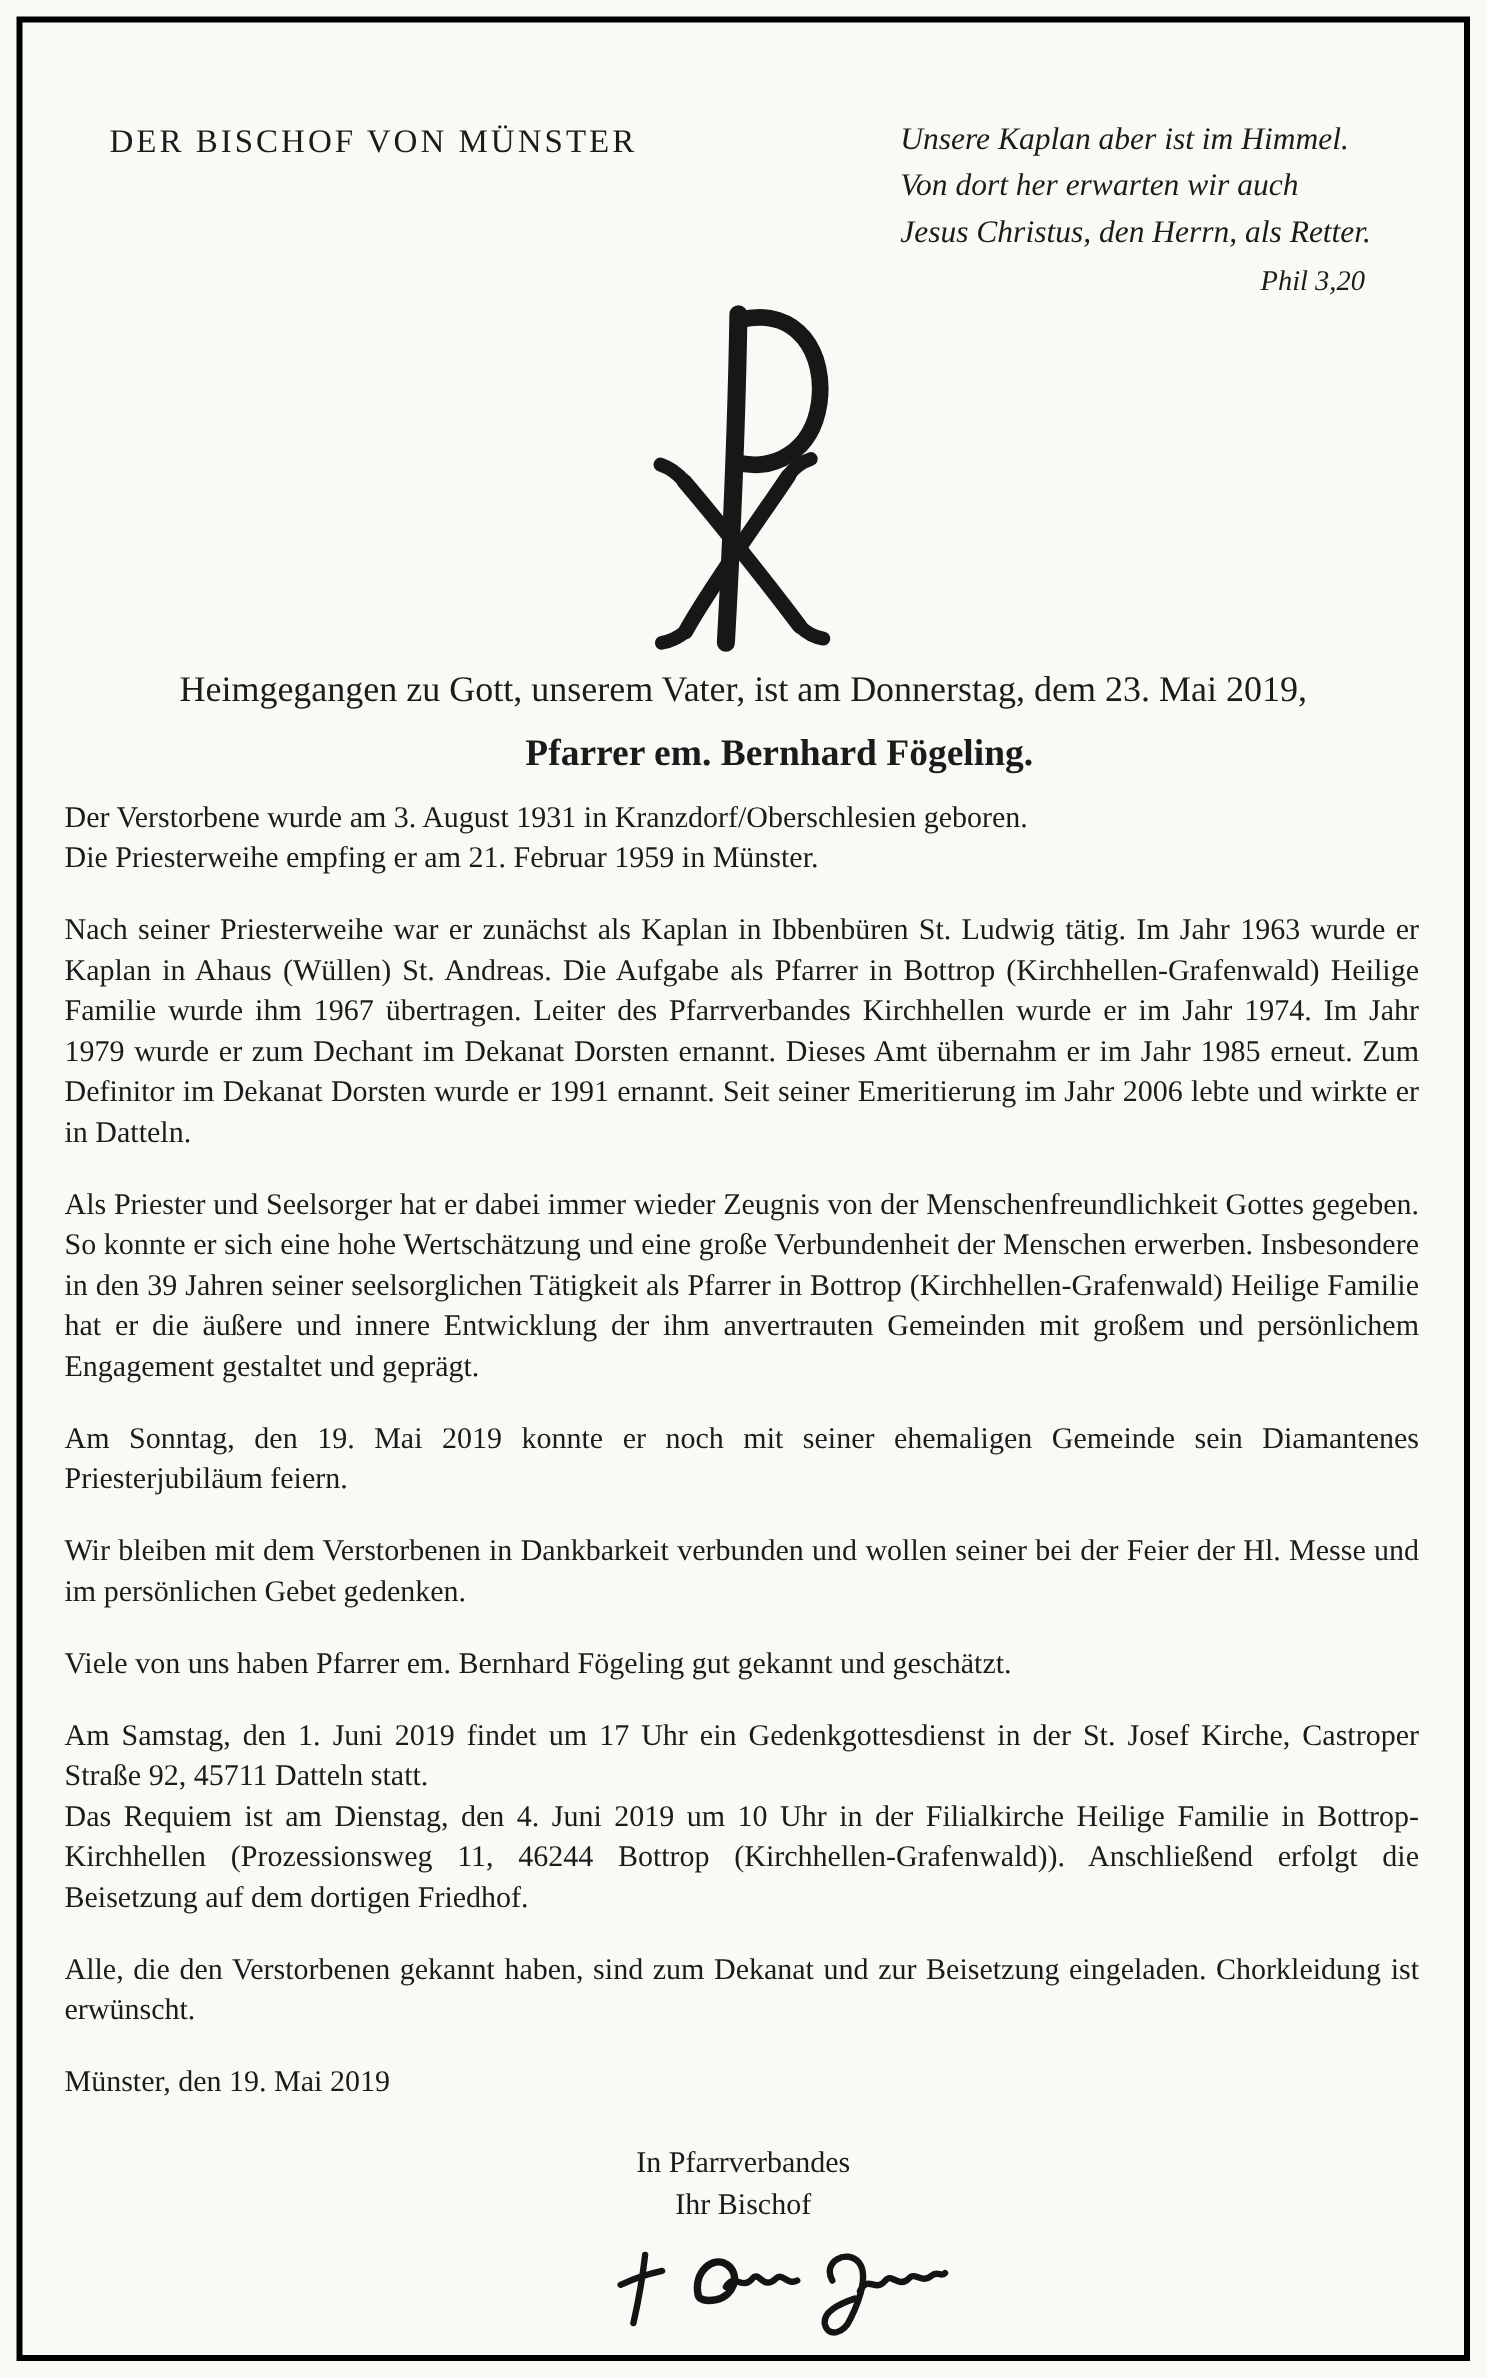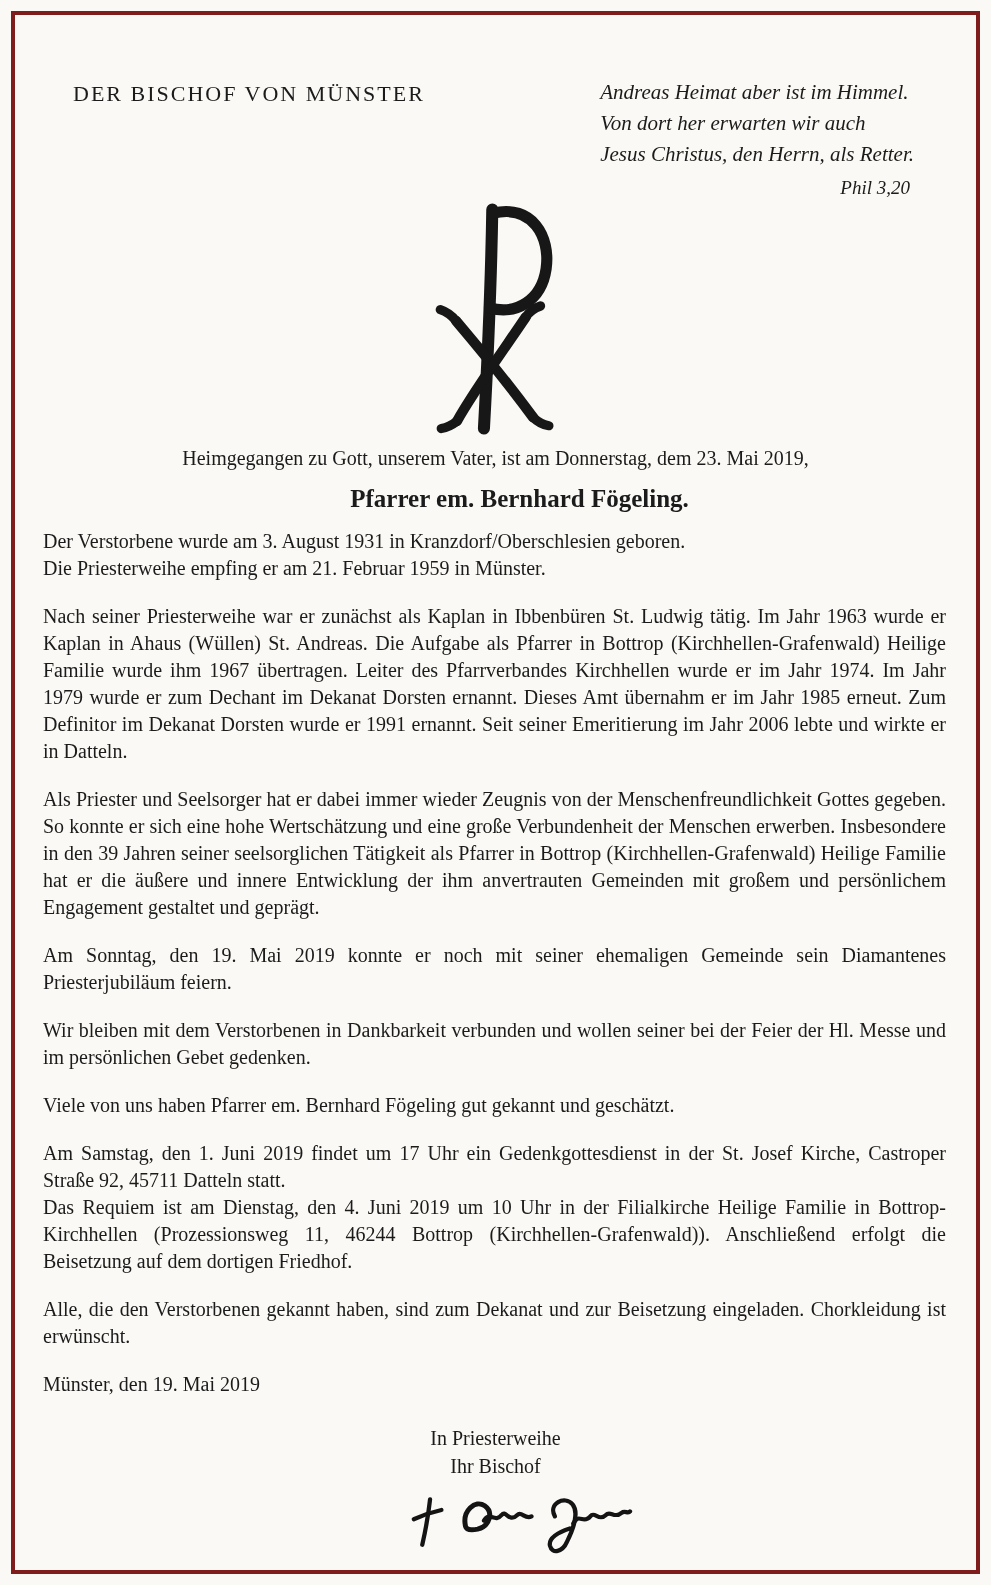--- a/index.html
+++ b/index.html
@@ -11,21 +11,21 @@
     height: 1585px;
     background: #faf9f5;
     position: relative;
     overflow: hidden;
     font-family: "Liberation Serif", serif;
     color: #1b1b1b;
   }
   .frame {
     position: absolute;
     top: 11px; left: 11px; right: 11px; bottom: 11px;
-    border: 4px solid #7f1d1d;
+    border: 4px solid #000000;
   }
   .header-row {
     display: flex;
     justify-content: space-between;
     align-items: flex-start;
     margin: 62px 62px 0 58px;
   }
   .letterhead-title {
     font-size: 22px;
     letter-spacing: 2px;
@@ -45,21 +45,21 @@
     font-size: 19px;
   }
   .chi-rho-wrap {
     margin-top: 4px;
     text-align: center;
     line-height: 0;
   }
   .intro-line {
     margin-top: 12px;
     text-align: center;
-    font-size: 20px;
+    font-size: 24px;
   }
   .deceased-name {
     margin-top: 15px;
     text-align: center;
     font-size: 25px;
     font-weight: bold;
     padding-left: 48px;
   }
   .paragraphs {
     margin: 15px 30px 0 28px;
@@ -87,21 +87,21 @@
   }
 </style>
 </head>
 <body>
 
 <div class="frame">
 
   <div class="header-row">
     <div class="letterhead-title">DER BISCHOF VON MÜNSTER</div>
     <div class="quote-block">
-      <div>Andreas Heimat aber ist im Himmel.</div>
+      <div>Unsere Kaplan aber ist im Himmel.</div>
       <div>Von dort her erwarten wir auch</div>
       <div>Jesus Christus, den Herrn, als Retter.</div>
     </div>
   </div>
 
   <div class="phil-line">Phil 3,20</div>
 
   <div class="chi-rho-wrap">
     <svg width="122" height="232" viewBox="0 0 130 250" fill="none" xmlns="http://www.w3.org/2000/svg">
       <g stroke="#171717" fill="none" stroke-linecap="round">
@@ -134,21 +134,21 @@
     <p class="body-par">Am Sonntag, den 19. Mai 2019 konnte er noch mit seiner ehemaligen Gemeinde sein Diamantenes Priesterjubiläum feiern.</p>
     <p class="body-par">Wir bleiben mit dem Verstorbenen in Dankbarkeit verbunden und wollen seiner bei der Feier der Hl. Messe und im persönlichen Gebet gedenken.</p>
     <p class="body-par">Viele von uns haben Pfarrer em. Bernhard Fögeling gut gekannt und geschätzt.</p>
     <p class="body-par">Am Samstag, den 1. Juni 2019 findet um 17 Uhr ein Gedenkgottesdienst in der St. Josef Kirche, Castroper Straße 92, 45711 Datteln statt.
 Das Requiem ist am Dienstag, den 4. Juni 2019 um 10 Uhr in der Filialkirche Heilige Familie in Bottrop-Kirchhellen (Prozessionsweg 11, 46244 Bottrop (Kirchhellen-Grafenwald)). Anschließend erfolgt die Beisetzung auf dem dortigen Friedhof.</p>
     <p class="body-par">Alle, die den Verstorbenen gekannt haben, sind zum Dekanat und zur Beisetzung eingeladen. Chorkleidung ist erwünscht.</p>
     <p class="body-par">Münster, den 19. Mai 2019</p>
   </div>
 
   <div class="closing-block">
-    <div>In Priesterweihe</div>
+    <div>In Pfarrverbandes</div>
     <div>Ihr Bischof</div>
   </div>
 
   <div class="signature-wrap">
     <svg width="300" height="78" viewBox="0 0 320 110" fill="none" xmlns="http://www.w3.org/2000/svg">
       <g stroke="#141414" fill="none" stroke-linecap="round" stroke-linejoin="round">
 
         <path d="M36,16 C34,34 30,58 25,80" stroke-width="6"></path>
         <path d="M13,44 C24,39 38,34 52,31" stroke-width="6"></path>
 

